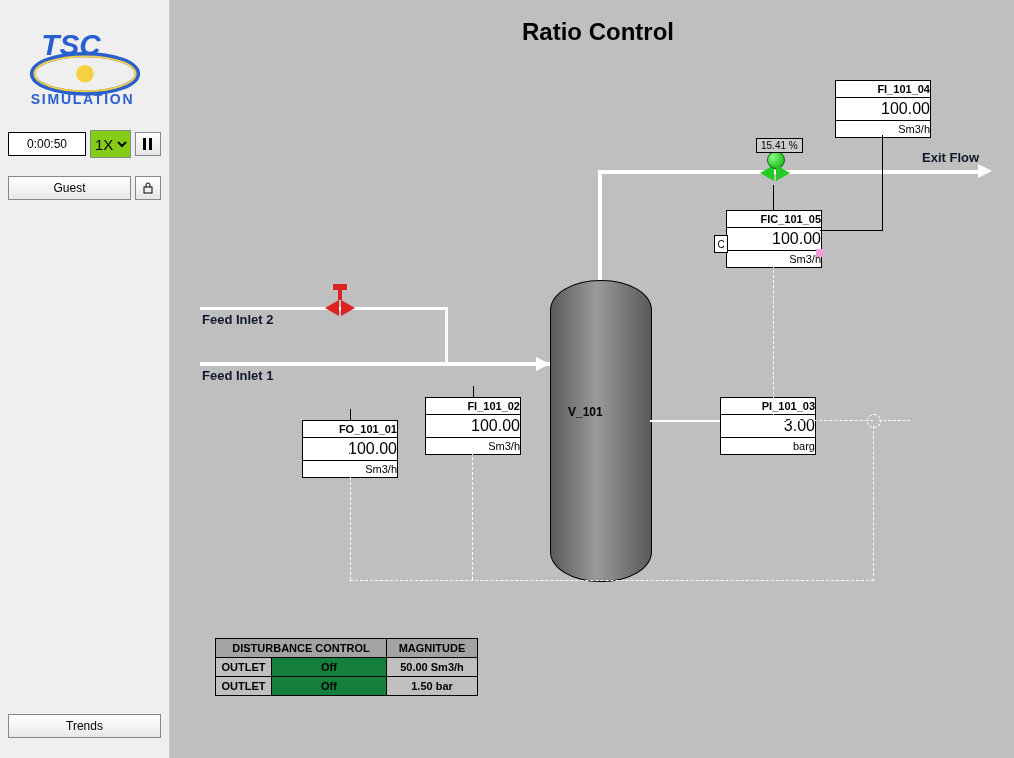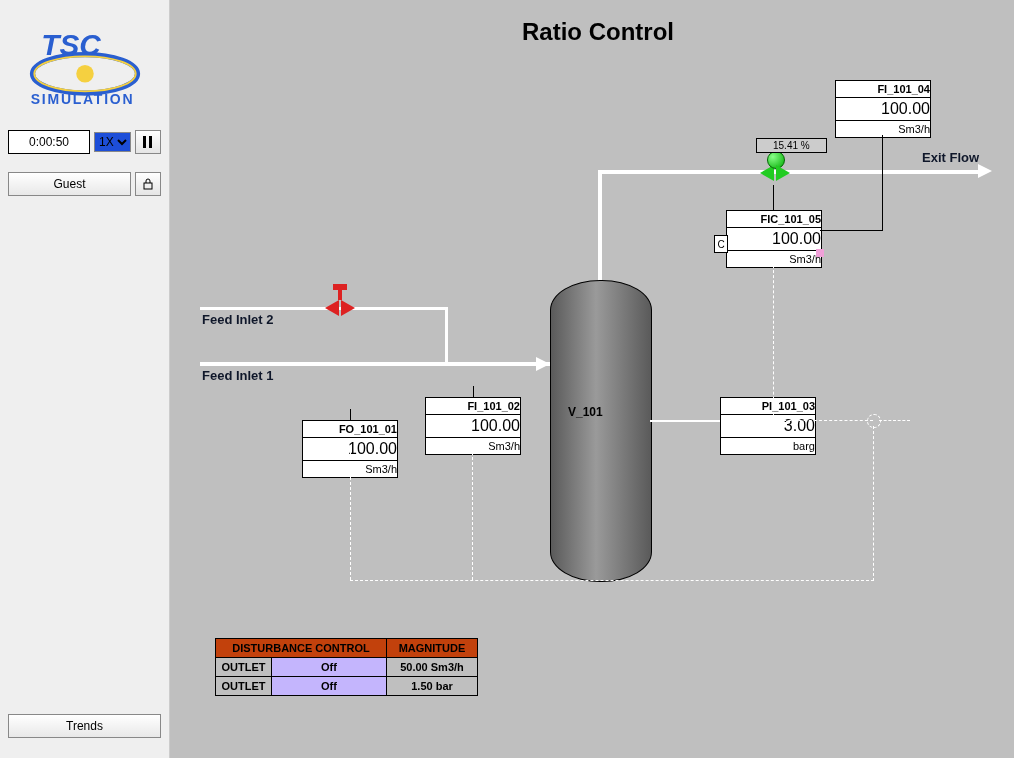--- a/index.html
+++ b/index.html
@@ -2,21 +2,21 @@
 <html><head>
 <meta charset="utf-8">
 <style>
   html,body{margin:0;padding:0;font-family:Arial,Helvetica,sans-serif;font-size:12px;color:#000;background:#fff}
   .app{display:flex;width:1014px;height:758px;position:relative}
   .sidebar{width:170px;height:100%;background:#efefef;border-right:1px solid #ccc;position:relative;box-sizing:border-box}
   .logo{margin:10px auto;width:140px;height:110px;display:block}
   .sim-controls{padding:0 8px}
   .row{display:flex;gap:4px;margin-bottom:18px;align-items:center}
   .time-box{flex:1;height:22px;border:1px solid #000;background:#fff;font-size:12px;display:flex;align-items:center;justify-content:center}
-  select.speed{height:20px;border:1px solid #888;background:#1d4ed8;font-size:12px}
+  select.speed{height:28px;border:1px solid #888;background:#84cc16;font-size:15px}
   .icon-btn{width:24px;height:22px;border:1px solid #888;background:linear-gradient(#fff,#e5e5e5);display:flex;align-items:center;justify-content:center;cursor:pointer}
   .user-box{flex:1;height:22px;border:1px solid #888;background:linear-gradient(#fff,#e8e8e8);display:flex;align-items:center;justify-content:center;font-size:12px}
   .trends-btn{position:absolute;bottom:20px;left:8px;right:8px;height:22px;border:1px solid #888;background:linear-gradient(#fff,#e8e8e8);display:flex;align-items:center;justify-content:center;font-size:12px;cursor:pointer}
   .canvas{flex:1;position:relative;background:#bfbfbf}
   .title{position:absolute;left:12px;right:0;top:18px;text-align:center;font-size:24px;font-weight:bold}
   
   .line{position:absolute;background:#fff}
   .arrow-r{position:absolute;width:0;height:0;border-top:7px solid transparent;border-bottom:7px solid transparent;border-left:14px solid #fff}
   .label{position:absolute;color:#0f172a;font-size:13px;font-weight:bold}
   
@@ -37,31 +37,31 @@
   .valve-red::before,.valve-red::after{content:"";position:absolute;top:4px;width:0;height:0;border-top:8px solid transparent;border-bottom:8px solid transparent}
   .valve-red::before{left:0;border-right:14px solid #d22}
   .valve-red::after{right:0;border-left:14px solid #d22}
   .valve-red .stem{position:absolute;left:13px;top:-8px;width:4px;height:12px;background:#d22}
   .valve-red .cap{position:absolute;left:8px;top:-12px;width:14px;height:6px;background:#d22}
   .valve-green{position:absolute;width:30px;height:22px}
   .valve-green::before,.valve-green::after{content:"";position:absolute;top:4px;width:0;height:0;border-top:8px solid transparent;border-bottom:8px solid transparent}
   .valve-green::before{left:0;border-right:14px solid #2c2}
   .valve-green::after{right:0;border-left:14px solid #2c2}
   .valve-green .dome{position:absolute;left:7px;top:-10px;width:16px;height:16px;border-radius:50%;background:radial-gradient(circle at 30% 30%,#8f8,#0a0);border:1px solid #060}
-  .valve-tag{position:absolute;border:1px solid #000;background:#ccc;font-size:10px;padding:1px 16px}
+  .valve-tag{position:absolute;border:1px solid #000;background:#ccc;font-size:10px;padding:1px 4px}
   
   .dash{position:absolute;border-color:#fff}
   .dash-h{border-top:1px dashed #fff;height:0}
   .dash-v{border-left:1px dashed #fff;width:0}
   .node{position:absolute;width:12px;height:12px;border:1px dashed #fff;border-radius:50%}
   
   .dtable{position:absolute;left:45px;top:638px;border:1px solid #000;background:#bfbfbf;border-collapse:collapse;font-size:11px}
   .dtable th,.dtable td{border:1px solid #000;padding:3px 0;text-align:center;font-weight:bold}
-  .dtable .hdr{background:#c2410c}
-  .dtable .btncell{background:#c4b5fd}
+  .dtable .hdr{background:#a3a3a3}
+  .dtable .btncell{background:#15803d}
 </style>
 </head>
 <body>
 
 <div class="app">
 
   <div class="sidebar">
     <svg class="logo" viewBox="0 0 160 120">
       <ellipse cx="80" cy="70" rx="60" ry="22" fill="none" stroke="#2a5fd0" stroke-width="6"></ellipse>
       <ellipse cx="80" cy="70" rx="58" ry="20" fill="none" stroke="#f5d040" stroke-width="2"></ellipse>

